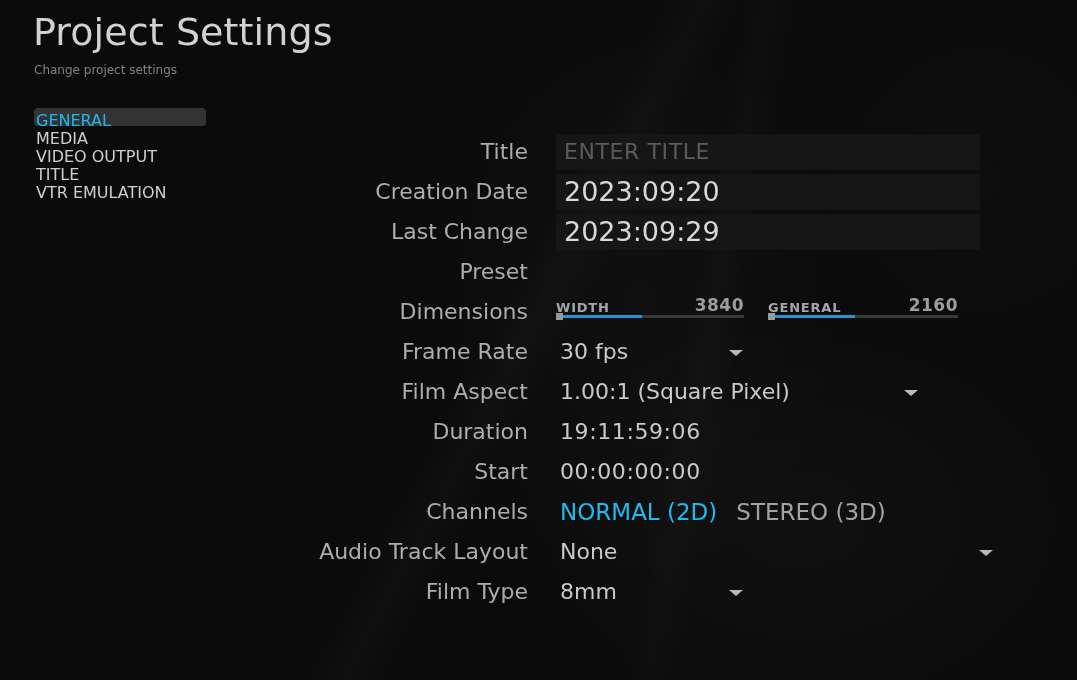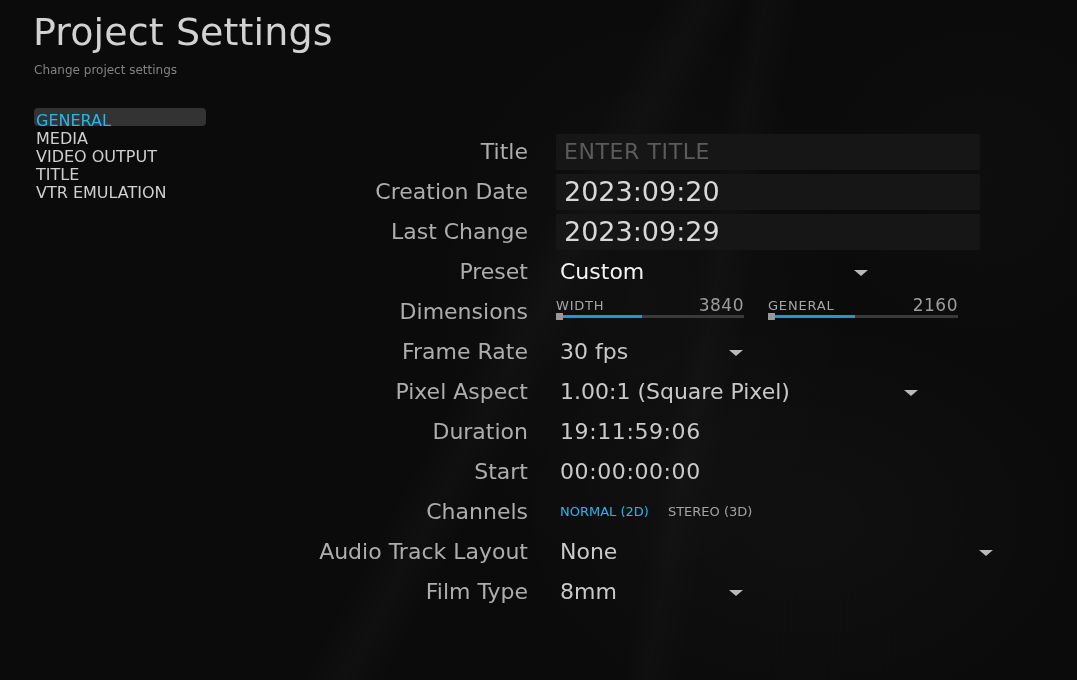--- a/index.html
+++ b/index.html
@@ -167,21 +167,22 @@
     top: 0;
     height: 40px;
   }
   .slider-head {
     position: absolute;
     top: 3px;
     left: 0;
     right: 0;
     display: flex;
     justify-content: space-between;
-    align-items: center;
+    align-items: flex-end;
+    font-weight: bold;
   }
   .slider-name {
     font-size: 13px;
     color: #a6a6a6;
     letter-spacing: 0.8px;
   }
   .slider-num {
     font-size: 17px;
     color: #9d9d9d;
     letter-spacing: 0.5px;
@@ -206,21 +207,21 @@
     left: 0;
     top: -2px;
     width: 7px;
     height: 7px;
     background: #9a9a9a;
     cursor: grab;
   }
 
   
   .seg {
-    font-size: 13px;
+    font-size: 23px;
     cursor: pointer;
     white-space: nowrap;
     line-height: 40px;
   }
   .seg.on  { color: #21b9f0; padding-left: 4px; }
   .seg.off { color: #a3a3a3; padding-left: 19px; }
 </style>
 </head>
 <body>
 
@@ -263,24 +264,20 @@
       <div class="lbl">Last Change</div>
       <div class="val">
         <div class="input-box">
           <span class="text">2023:09:29</span>
         </div>
       </div>
     </div>
 
     <div class="row">
       <div class="lbl">Preset</div>
-      <div class="val">
-        <span class="plain bright">Custom</span>
-        <span class="caret" style="left:298px;"></span>
-      </div>
     </div>
 
     <div class="row">
       <div class="lbl">Dimensions</div>
       <div class="val">
         <div class="slider-group" style="left:0px; width:188px;">
           <div class="slider-head">
             <span class="slider-name">WIDTH</span>
             <span class="slider-num">3840</span>
           </div>
@@ -304,21 +301,21 @@
 
     <div class="row">
       <div class="lbl">Frame Rate</div>
       <div class="val">
         <span class="plain">30 fps</span>
         <span class="caret" style="left:173px;"></span>
       </div>
     </div>
 
     <div class="row">
-      <div class="lbl">Pixel Aspect</div>
+      <div class="lbl">Film Aspect</div>
       <div class="val">
         <span class="plain">1.00:1 (Square Pixel)</span>
         <span class="caret" style="left:348px;"></span>
       </div>
     </div>
 
     <div class="row">
       <div class="lbl">Duration</div>
       <div class="val">
         <span class="plain mono-ish">19:11:59:06</span>

